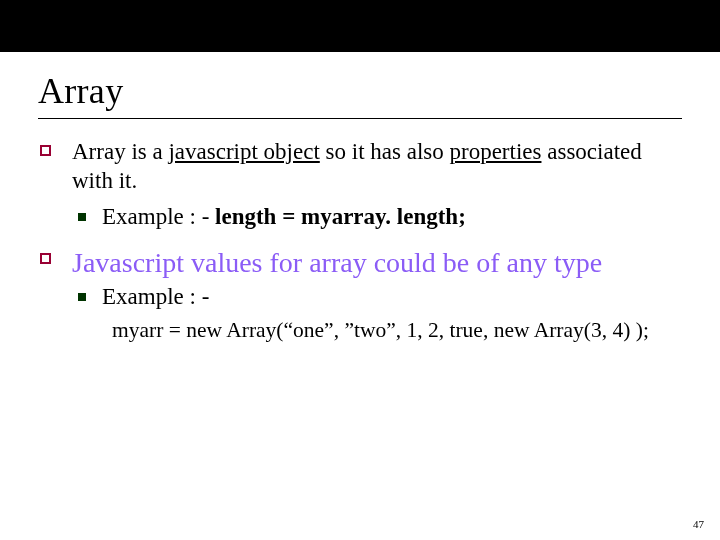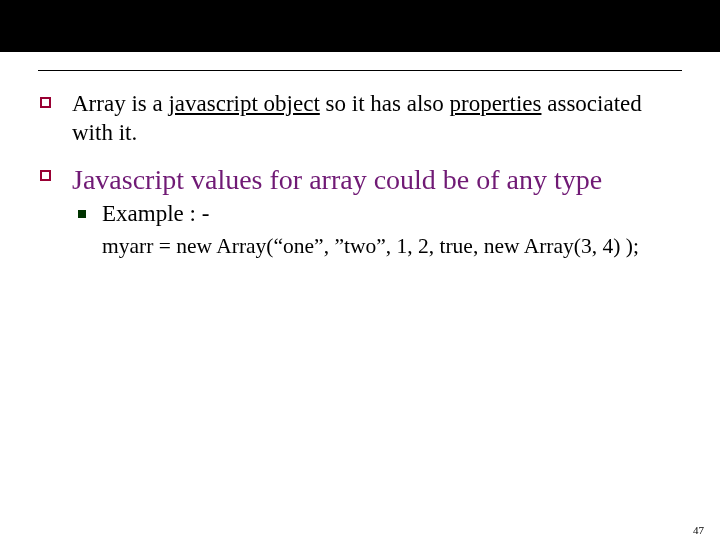--- a/index.html
+++ b/index.html
@@ -76,62 +76,66 @@
   .sub-list > li::before {
     content: "";
     position: absolute;
     left: 6px;
     top: 11px;
     width: 8px;
     height: 8px;
     background: #003300;
   }
   .pink-large {
-    color: #701a75;
+    color: #8b5cf6;
     font-size: 28px;
     line-height: 1.25;
   }
   .pink-large-li {
     text-align: justify;
   }
   .code-line {
     font-size: 21.5px;
-    margin: 4px 0 0 30px;
+    margin: 4px 0 0 40px;
     line-height: 1.35;
   }
   .page-num {
     position: absolute;
-    bottom: 4px;
+    bottom: 10px;
     right: 16px;
     font-size: 11px;
     color: #000;
   }
   .sub-list-2 {
     margin-top: 2px;
   }
   .sub-list-2 > li {
     font-size: 23px;
     color: #000;
   }
 </style>
 </head>
 <body>
 
 <div class="slide">
   <div class="top-bar"></div>
 
   <div class="content">
+    <h1 class="title">Array</h1>
     <hr class="rule">
 
     <ul class="body-list">
 
       <li>
         <span>Array is a </span><u>javascript object</u><span> so it has also </span><u>properties</u><span> associated with it.</span>
 
         <ul class="sub-list">
+          <li>
+            <span>Example : - </span><b>length = myarray. length;</b>
+          </li>
         </ul>
       </li>
 
       <li class="pink-large-li">
         <span class="pink-large">Javascript values for array could be of any type</span>
 
         <ul class="sub-list sub-list-2">
           <li>
             <span>Example : -</span>
           </li>

